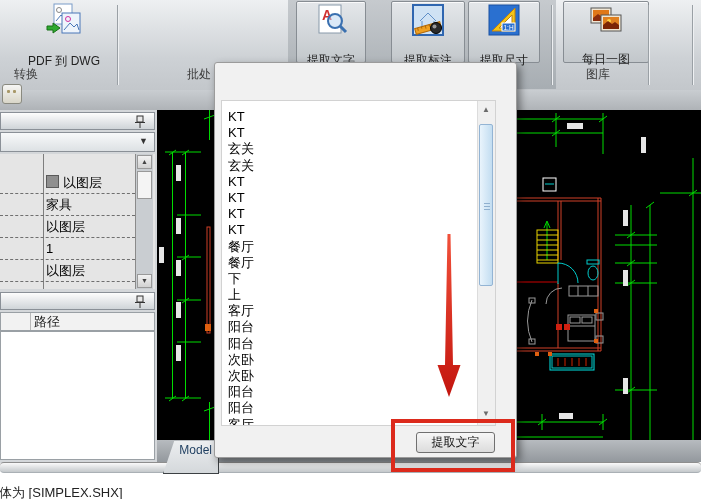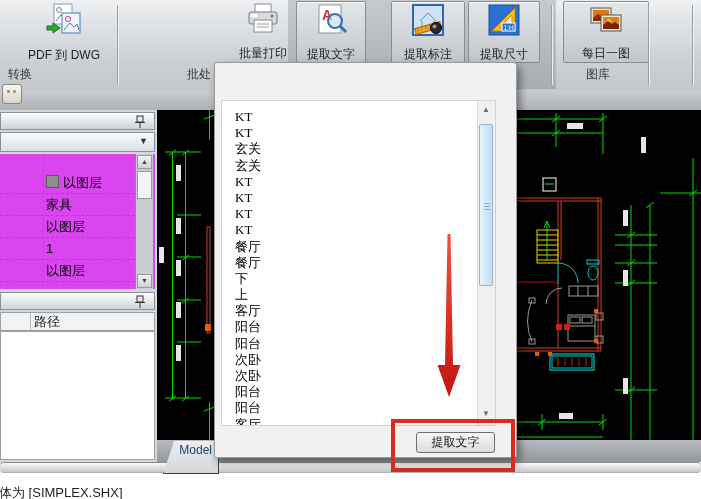--- a/index.html
+++ b/index.html
@@ -6,39 +6,39 @@
   body{width:701px;height:499px;position:relative;overflow:hidden;background:#fff;
        font-family:"Liberation Sans",sans-serif;color:#1a1a1a;}
   .abs{position:absolute}
   
   .ribbon{left:0;top:0;width:701px;height:90px;
     background:linear-gradient(#eef0f2,#cdd1d5 65%,#c3c7cb);border-bottom:1px solid #8f959b;z-index:1}
   .ribbon-dark{left:288px;top:0;width:268px;height:89px;
     background:linear-gradient(#c6cace,#a7adb2)}
   .rbtn{top:1px;height:60px;text-align:center;font-size:12px;color:#222}
   .rbtn .ic{display:block;margin:2px auto 1px}
-  .rbtn .lb{display:block;white-space:nowrap;margin-top:10px}
+  .rbtn .lb{display:block;white-space:nowrap;margin-top:16px}
   .rframe{border:1px solid #878d93;border-radius:2px;
     background:linear-gradient(#e4e7ea,#c2c7cb);box-shadow:inset 0 1px 0 rgba(255,255,255,.8)}
   .gsep{top:5px;width:1px;height:80px;background:#9aa0a5;box-shadow:1px 0 0 #eef0f2}
   .glabel{top:66px;font-size:12px;color:#3a3a3a;white-space:nowrap}
   
   .substrip{left:0;top:90px;width:701px;height:20px;background:linear-gradient(#c9cdd1,#afb3b7);z-index:1}
   .frag-icon{left:2px;top:84px;width:18px;height:18px;background:linear-gradient(#f6f6f4,#d9d6c8);
     border:1px solid #8a8a80;border-radius:3px;z-index:2}
   .frag-icon i{position:absolute;width:3px;height:3px;background:#a89868;border-radius:1px}
   
   .lpanel-bg{left:0;top:110px;width:157px;height:353px;background:#d4d7da;border-right:2px solid #7d8287;z-index:1}
   .phdr{left:0;width:155px;height:18px;background:linear-gradient(#fdfdfd,#cfd4d8);
     border:1px solid #8a9097;box-sizing:border-box;z-index:2}
   .pin{position:absolute;right:8px;top:2px}
   .combo{left:0;top:132px;width:155px;height:20px;background:linear-gradient(#f8f9fa,#dde1e4);
     border:1px solid #8a9097;box-sizing:border-box;z-index:2}
   .combo .arr{position:absolute;right:6px;top:3px;font-size:9px;color:#333}
-  .grid{left:0;top:154px;width:155px;height:135px;background:#d946ef;overflow:hidden;z-index:2}
+  .grid{left:0;top:154px;width:155px;height:135px;background:#e5e5e5;overflow:hidden;z-index:2}
   .grid .vline{position:absolute;left:43px;top:0;width:1px;height:135px;background:#7e7e7e}
   .grow{position:absolute;left:0;width:135px;border-bottom:1px dashed #6f6f6f;
     font-size:13px;color:#000;padding-left:46px;box-sizing:border-box;line-height:21px;height:22px}
   .swatch{display:inline-block;width:11px;height:11px;background:#8f8f8f;border:1px solid #5a5a5a;
     vertical-align:-1px;margin-right:4px}
   .gsb{position:absolute;left:135px;top:0;width:17px;height:135px;background:#c9cdd1;border-left:1px solid #8a8a8a}
   .gsb .b{position:absolute;left:1px;width:15px;height:14px;background:linear-gradient(#f2f2f2,#d2d2d2);
     border:1px solid #999;box-sizing:border-box;font-size:7px;text-align:center;line-height:12px;color:#444}
   .gsb .th{position:absolute;left:1px;top:17px;width:15px;height:28px;background:#f4f4f4;border:1px solid #999;box-sizing:border-box}
   .pathrow{left:0;top:312px;width:155px;height:19px;background:#f2f2f2;border:1px solid #9aa0a5;
@@ -65,22 +65,22 @@
   .dtitle{position:absolute;left:0;top:0;width:100%;height:34px;
     background:linear-gradient(#fbfbfb,#e7e7e7);border-bottom:1px solid #cfcfcf;border-radius:3px 3px 0 0}
   .dtitle .txt{position:absolute;left:0;right:0;top:8px;text-align:center;font-size:14px;color:#2a2a2a}
   .gcad{position:absolute;left:7px;top:4px}
   .dclose{position:absolute;right:4px;top:3px;width:27px;height:28px;
     background:linear-gradient(#e9e9e9,#cfcfcf);border:1px solid #b5b5b5;box-sizing:border-box;
     font-size:17px;font-weight:bold;color:#222;text-align:center;line-height:26px;cursor:pointer}
   .dlist{position:absolute;left:6px;top:37px;width:275px;height:326px;background:#fff;
     border:1px solid #d2d2d2;box-sizing:border-box;overflow:hidden}
   .items{position:absolute;left:0;top:8px;width:250px}
-  .li{height:16.2px;line-height:16px;font-size:13px;padding-left:13px;
-    font-family:Liberation Serif, serif;color:#000;white-space:nowrap}
+  .li{height:16.2px;line-height:16px;font-size:13px;padding-left:6px;
+    font-family:Liberation Sans, sans-serif;color:#000;white-space:nowrap}
   .dsb{position:absolute;right:0;top:0;width:17px;height:100%;background:#f0f0f0;border-left:1px solid #dcdcdc}
   .dsb .b{position:absolute;left:0;width:16px;height:17px;background:#f0f0f0;
     font-size:8px;color:#6b6b6b;text-align:center;line-height:16px}
   .dsb .th{position:absolute;left:1px;top:23px;width:14px;height:162px;border-radius:2px;
     background:linear-gradient(90deg,#e9f4fc,#c2ddf1);border:1px solid #93b4d4;box-sizing:border-box}
   .dsb .grip{position:absolute;left:4px;top:78px;width:6px}
   .dsb .grip i{display:block;height:1px;background:#8fb0cf;margin-bottom:2px}
   .savebtn{position:absolute;left:201px;top:369px;width:79px;height:21px;
     background:linear-gradient(#f7f7f7,#dcdcdc);border:1px solid #707070;border-radius:3px;
     box-sizing:border-box;font-size:12px;text-align:center;line-height:19px;color:#111;cursor:pointer}
@@ -101,32 +101,20 @@
       <path d="M10 18 l5 -6 4 4 3 -3 2 5" fill="none" stroke="#4a77b8"></path>
       <rect x="16" y="10" width="18" height="20" fill="#eef4fb" stroke="#4a77b8"></rect>
       <circle cx="22" cy="16" r="2.5" fill="none" stroke="#d030a0"></circle>
       <path d="M18 27 l6 -7 4 4 3 -3 2 6" fill="none" stroke="#4a77b8"></path>
       <path d="M1 23 l6 0 0 -3 7 5 -7 5 0 -3 -6 0 z" fill="#2faa30" stroke="#187018"></path>
     </svg>
     <span class="lb">PDF 到 DWG</span>
   </div>
 
 
-  <div class="abs rbtn" style="left:230px;width:66px">
-    <svg class="ic" width="36" height="32" viewBox="0 0 36 32">
-      <rect x="10" y="1" width="16" height="10" fill="#fff" stroke="#888"></rect>
-      <rect x="4" y="9" width="28" height="12" rx="2" fill="#d8dce0" stroke="#778"></rect>
-      <rect x="6" y="11" width="6" height="3" fill="#fff"></rect>
-      <circle cx="27" cy="13" r="1.5" fill="#3a3"></circle>
-      <rect x="9" y="17" width="18" height="12" fill="#fff" stroke="#888"></rect>
-      <line x1="12" y1="21" x2="24" y2="21" stroke="#99a"></line>
-      <line x1="12" y1="24" x2="24" y2="24" stroke="#99a"></line>
-    </svg>
-    <span class="lb">批量打印</span>
-  </div>
 
   <div class="abs rbtn rframe" style="left:296px;width:68px">
     <svg class="ic" width="34" height="32" viewBox="0 0 34 32">
       <rect x="5" y="1" width="22" height="28" fill="#fff" stroke="#8899aa"></rect>
       <text x="8" y="16" font-size="14" fill="#d03030" font-weight="bold" font-family="sans-serif">A</text>
       <circle cx="21" cy="17" r="7" fill="rgba(190,215,240,.55)" stroke="#3a70b0" stroke-width="2"></circle>
       <line x1="26" y1="22" x2="32" y2="28" stroke="#3a70b0" stroke-width="3"></line>
     </svg>
     <span class="lb">提取文字</span>
   </div>
@@ -167,21 +155,21 @@
       <path d="M14 21 l5 -4 4 3 3 -2 4 3 v4 h-16 z" fill="#7c2406"></path>
     </svg>
     <span class="lb">每日一图</span>
   </div>
 
   <div class="abs gsep" style="left:117px"></div>
   <div class="abs gsep" style="left:551px"></div>
   <div class="abs gsep" style="left:648px"></div>
   <div class="abs gsep" style="left:692px"></div>
 
-  <div class="abs glabel" style="left:8px">转换</div>
+  <div class="abs glabel" style="left:14px">转换</div>
   <div class="abs glabel" style="left:187px">批处</div>
   <div class="abs glabel" style="left:586px">图库</div>
 </div>
 
 <div class="abs substrip"></div>
 <div class="abs frag-icon">
   <i style="left:4px;top:5px"></i>
     <i style="left:10px;top:5px"></i>
 </div>
 

